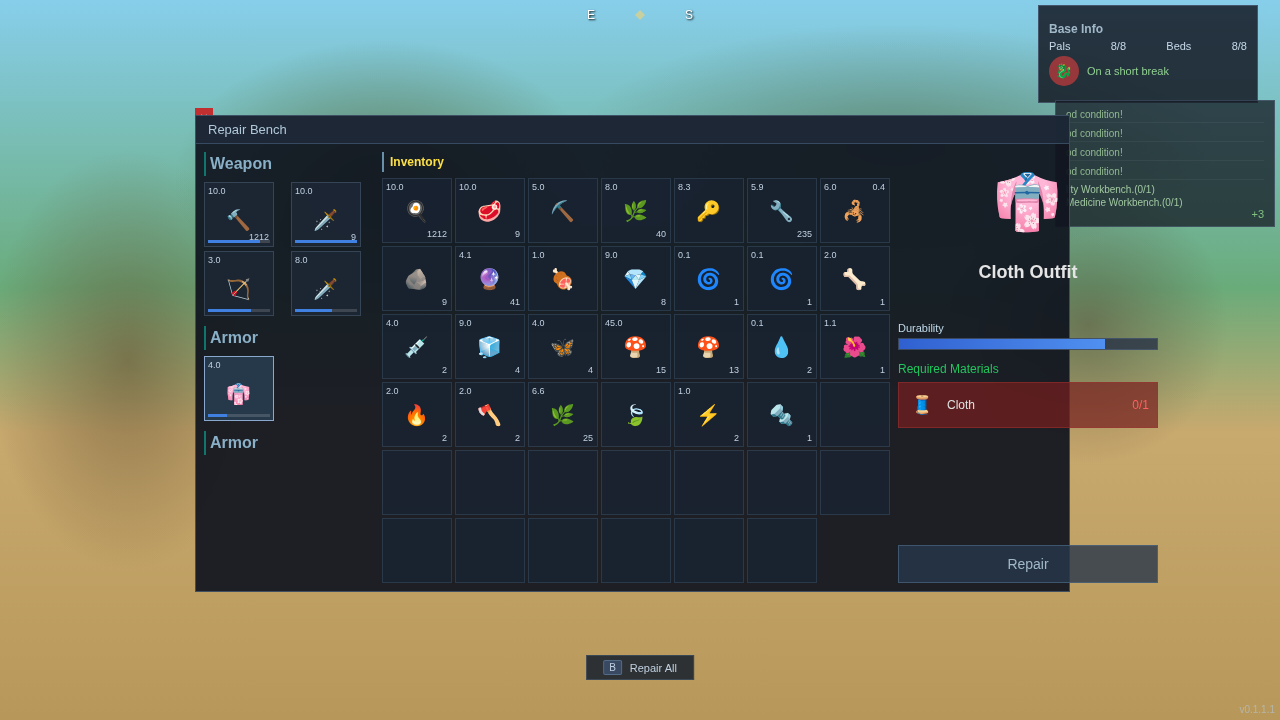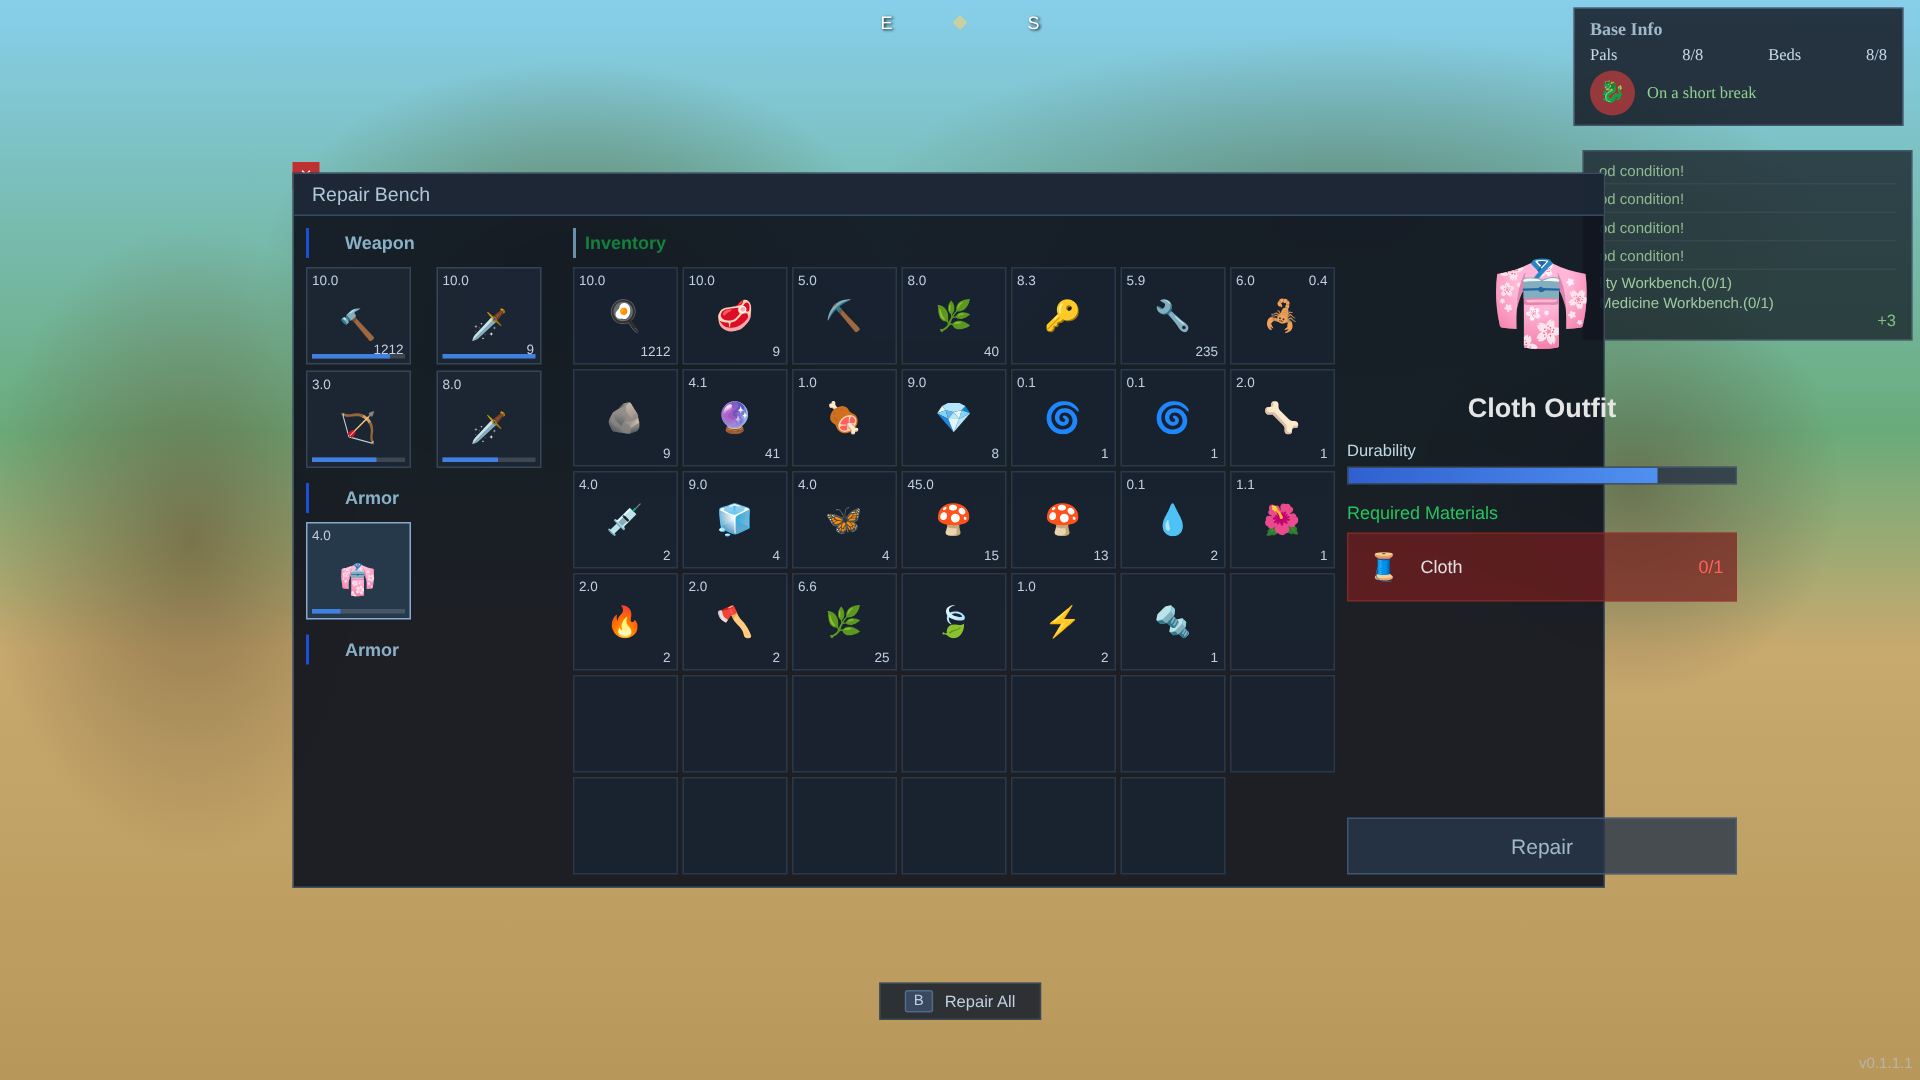--- a/index.html
+++ b/index.html
@@ -48,28 +48,27 @@
       gap: 8px;
       color: #fff;
       font-size: 12px;
       text-shadow: 1px 1px 2px #000;
     }
 
     
     .base-info-panel {
       position: absolute;
       top: 5px;
-      right: 11px;
+      right: 22px;
       background: rgba(20,25,35,0.85);
       border: 1px solid rgba(100,120,150,0.5);
-      padding: 6px 10px;
+      padding: 16px 10px;
       color: #c8d8e8;
       font-size: 11px;
       min-width: 220px;
-      font-family: Liberation Serif, serif;
     }
 
     .base-info-title {
       color: #a0b8c8;
       font-size: 12px;
       margin-bottom: 4px;
       font-weight: bold;
     }
 
     .base-info-row {
@@ -134,24 +133,24 @@
       width: 170px;
       flex-shrink: 0;
     }
 
     .category-section {
       margin-bottom: 10px;
     }
 
     .category-title {
       color: #8ab0c8;
-      font-size: 12px;
+      font-size: 16px;
       font-weight: bold;
-      padding: 3px 24px;
-      border-left: 2px solid #1d4ed8;
+      padding: 3px 4px;
+      border-left: 2px solid #0f766e;
       margin-bottom: 6px;
     }
 
     .item-grid-2 {
       display: grid;
       grid-template-columns: 1fr 1fr;
       gap: 4px;
     }
 
     .item-slot {
@@ -208,21 +207,21 @@
       justify-content: center;
       font-size: 20px;
     }
 
     
     .inventory-panel {
       flex: 1;
     }
 
     .inventory-title {
-      color: #15803d;
+      color: #fde047;
       font-size: 12px;
       font-weight: bold;
       padding: 3px 6px;
       border-left: 2px solid #6890a8;
       margin-bottom: 6px;
     }
 
     .inventory-grid {
       display: grid;
       grid-template-columns: repeat(7, 1fr);
@@ -290,20 +289,21 @@
       color: #e5e5e5;
       font-size: 18px;
       font-weight: bold;
       margin-bottom: 12px;
       text-align: center;
     }
 
     .durability-container {
       width: 100%;
       margin-bottom: 12px;
+      margin-top: 27px;
     }
 
     .durability-label {
       color: #c0d8e8;
       font-size: 11px;
       margin-bottom: 4px;
     }
 
     .durability-bar-bg {
       width: 100%;

